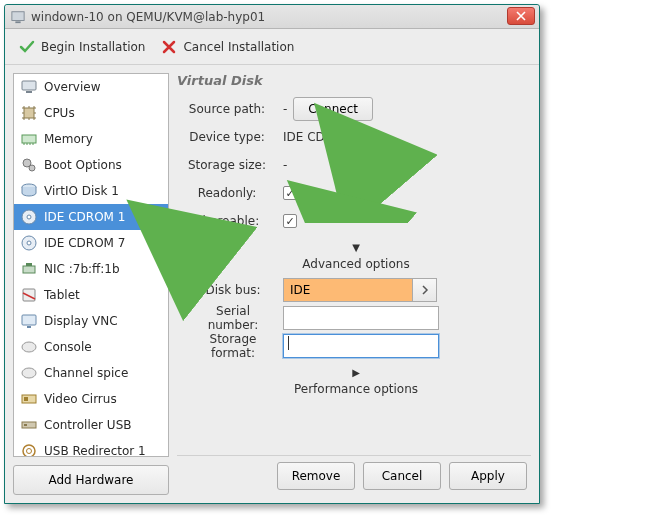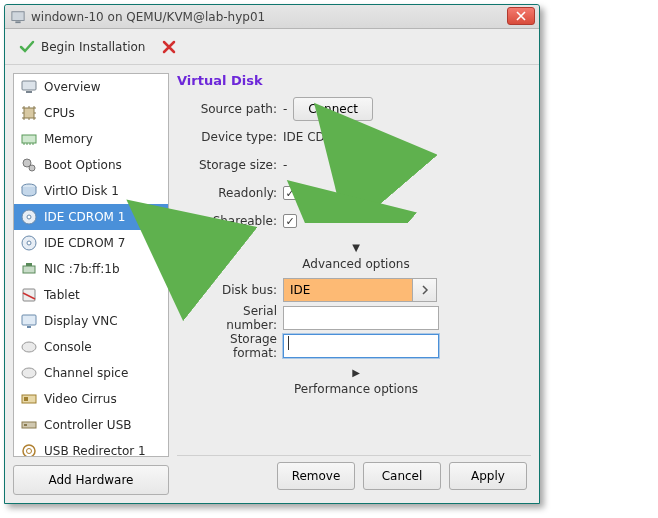--- a/index.html
+++ b/index.html
@@ -19,23 +19,23 @@
   .sidebar { width: 156px; display: flex; flex-direction: column; }
   .sb-list { flex: 1; border: 1px solid #b5b5b5; background: #fff; overflow: auto; }
   .sb-item { display: flex; align-items: center; gap: 6px; padding: 12px 6px; height: 26px; cursor: pointer; }
   .sb-item.selected { background: #4a90d9; }
   .sb-item.selected .sb-label { color: #fff; }
   .sb-icon { width: 18px; height: 18px; flex-shrink: 0; display: flex; align-items: center; justify-content: center; }
   .sb-label { color: #2a2a2a; white-space: nowrap; }
   .add-hw { margin-top: 8px; height: 30px; border: 1px solid #b0b0b0; background: linear-gradient(#f7f7f7,#e7e7e7); border-radius: 3px; cursor: pointer; }
   .content { flex: 1; display: flex; flex-direction: column; position: relative; }
   .content .panel { flex: 1; }
-  .section-title { font-weight: bold; color: #6d28d9; margin-bottom: 8px; font-size: 13px; }
+  .section-title { font-weight: bold; color: #737373; margin-bottom: 8px; font-size: 13px; font-style: italic; }
   .form-row { display: flex; align-items: center; height: 26px; margin-bottom: 2px; }
-  .form-label { width: 100px; text-align: right; margin-right: 6px; color: #333; }
+  .form-label { width: 100px; text-align: center; margin-right: 6px; color: #333; }
   .form-val { color: #333; }
   .connect-btn { height: 24px; padding: 0 14px; border: 1px solid #aaa; background: linear-gradient(#f7f7f7,#e7e7e7); border-radius: 3px; margin-left: 6px; cursor: pointer; }
   .checkbox { width: 14px; height: 14px; border: 1px solid #888; background: #fff; display: inline-flex; align-items: center; justify-content: center; border-radius: 2px; }
   .checkbox.checked::after { content: "✓"; font-size: 11px; color: #333; line-height: 1; }
   .expander { display: flex; align-items: center; gap: 4px; cursor: pointer; margin: 8px 0 6px 4px; color: #333; flex-direction: column; }
   .expander .tri { font-size: 10px; }
   .combo { display: flex; }
   .combo-box { width: 130px; height: 24px; border: 1px solid #aaa; background: #fdba74; padding: 0 6px; display: flex; align-items: center; }
   .combo-btn { width: 24px; height: 24px; border: 1px solid #aaa; border-left: none; background: linear-gradient(#f7f7f7,#e7e7e7); display: flex; align-items: center; justify-content: center; cursor: pointer; }
   .text-input { width: 156px; height: 24px; border: 1px solid #aaa; background: #fff; padding: 0 4px; }
@@ -70,20 +70,21 @@
     <div class="tb-item">
       <svg viewBox="0 0 16 16">
             <path d="M2 8 L6 12 L14 3" stroke="#4caf50" stroke-width="2.5" fill="none" stroke-linecap="round"></path>
           </svg>
       <span class="tb-label">Begin Installation</span>
     </div>
     <div class="tb-item">
       <svg viewBox="0 0 16 16">
             <path d="M3 3 L13 13 M13 3 L3 13" stroke="#d32f2f" stroke-width="2.5" stroke-linecap="round"></path>
           </svg>
+      <span class="tb-label">Cancel Installation</span>
     </div>
   </div>
 
   <div class="body">
     <div class="sidebar">
       <div class="sb-list" id="sb-list">
             <div class="sb-item">
               <span class="sb-icon">
                 <svg viewBox="0 0 18 18">
                   <rect x="2" y="3" width="14" height="9" rx="1" fill="#dce3ea" stroke="#7a8590"></rect>

